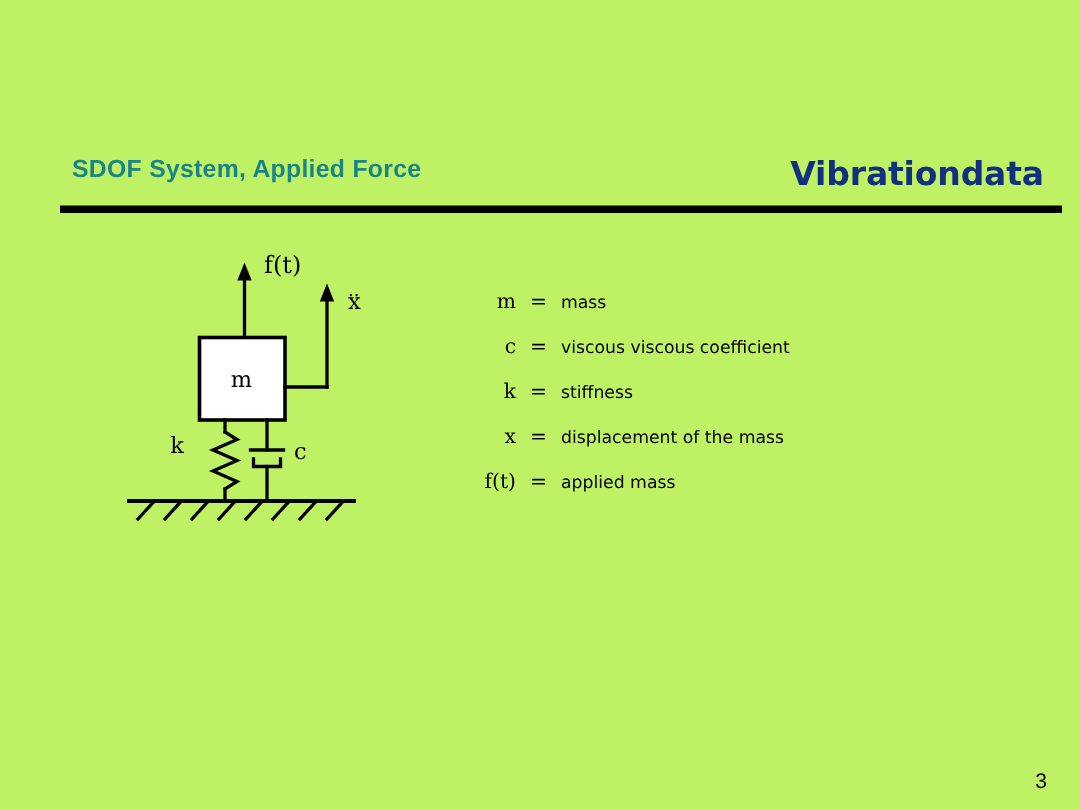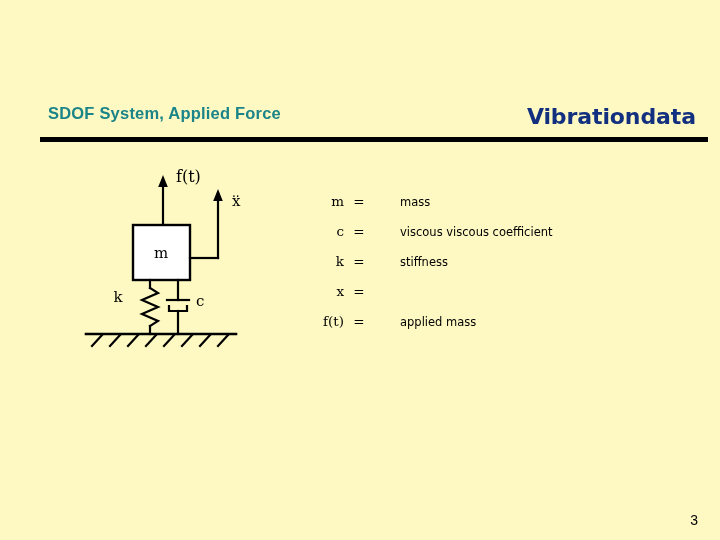--- a/index.html
+++ b/index.html
@@ -13,21 +13,21 @@
     height: 540px;
     position: relative;
     overflow: hidden;
     font-family: "Liberation Sans", sans-serif;
     -webkit-font-smoothing: antialiased;
   }
 
   .slide {
     position: absolute;
     inset: 0;
-    background: #fef9c3;
+    background: #bef264;
   }
 
   
   .slide-title {
     position: absolute;
     left: 48px;
     top: 104px;
     font-family: "Liberation Sans", sans-serif;
     font-size: 16.5px;
     font-weight: bold;
@@ -92,21 +92,20 @@
     text-align: center;
     font-family: "DejaVu Serif", serif;
     font-size: 13.5px;
     color: #000000;
   }
   .legend-definition {
     font-family: "DejaVu Sans", sans-serif;
     font-size: 11.5px;
     color: #000000;
     white-space: nowrap;
-    margin-left: 26px;
   }
 
   
   .page-number {
     position: absolute;
     right: 22px;
     bottom: 12px;
     font-family: "Liberation Sans", sans-serif;
     font-size: 14px;
     color: #000000;
@@ -195,20 +194,21 @@
 
     <div class="legend-row">
       <span class="legend-symbol">k</span>
       <span class="legend-equals">=</span>
       <span class="legend-definition">stiffness</span>
     </div>
 
     <div class="legend-row">
       <span class="legend-symbol">x</span>
       <span class="legend-equals">=</span>
+      <span class="legend-definition">displacement of the mass</span>
     </div>
 
     <div class="legend-row">
       <span class="legend-symbol">f(t)</span>
       <span class="legend-equals">=</span>
       <span class="legend-definition">applied mass</span>
     </div>
 
   </div>
 

